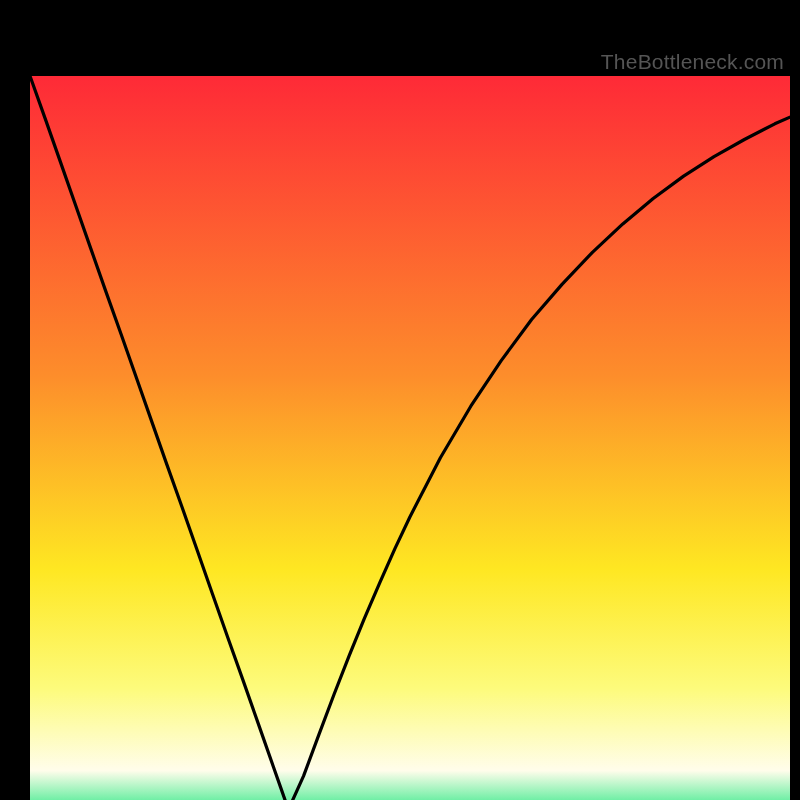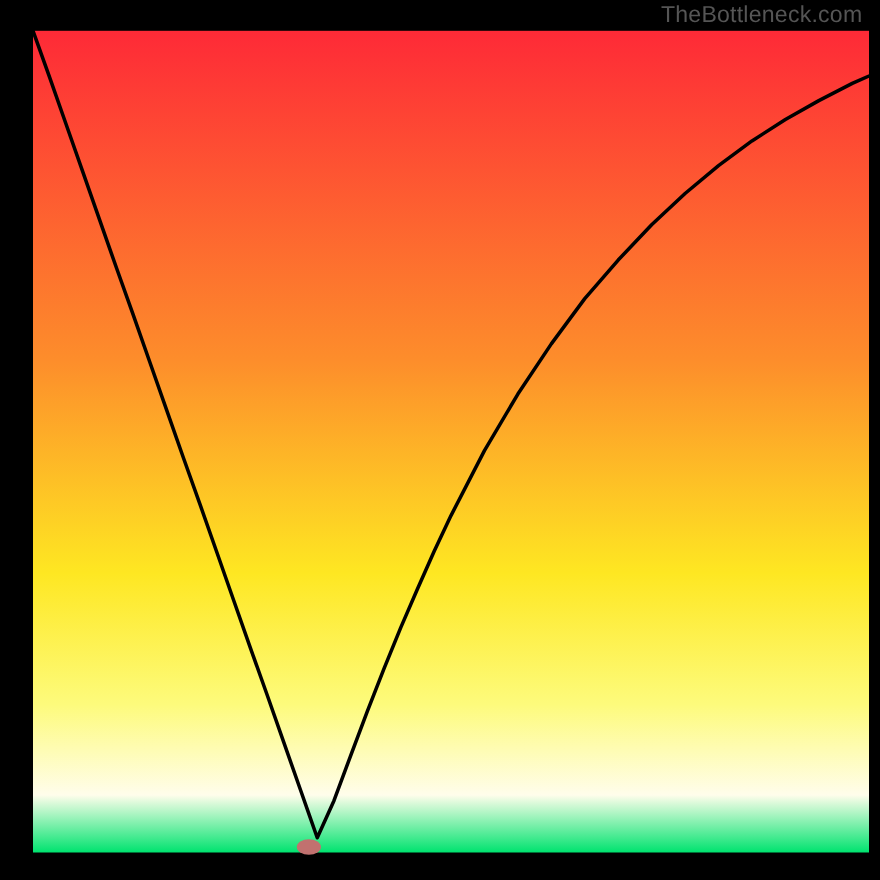--- a/index.html
+++ b/index.html
@@ -8,20 +8,21 @@
     width: 800px;
     height: 800px;
     background: #000000;
     overflow: hidden;
     font-family: -apple-system, BlinkMacSystemFont, "Segoe UI", Arial, sans-serif;
   }
   .chart-wrap {
     position: relative;
     width: 800px;
     height: 606px;
+    margin-top: 48px;
   }
   .watermark {
     position: absolute;
     top: 2px;
     right: 16px;
     color: #555555;
     font-size: 21px;
     font-weight: 400;
     letter-spacing: 0.2px;
     z-index: 5;

